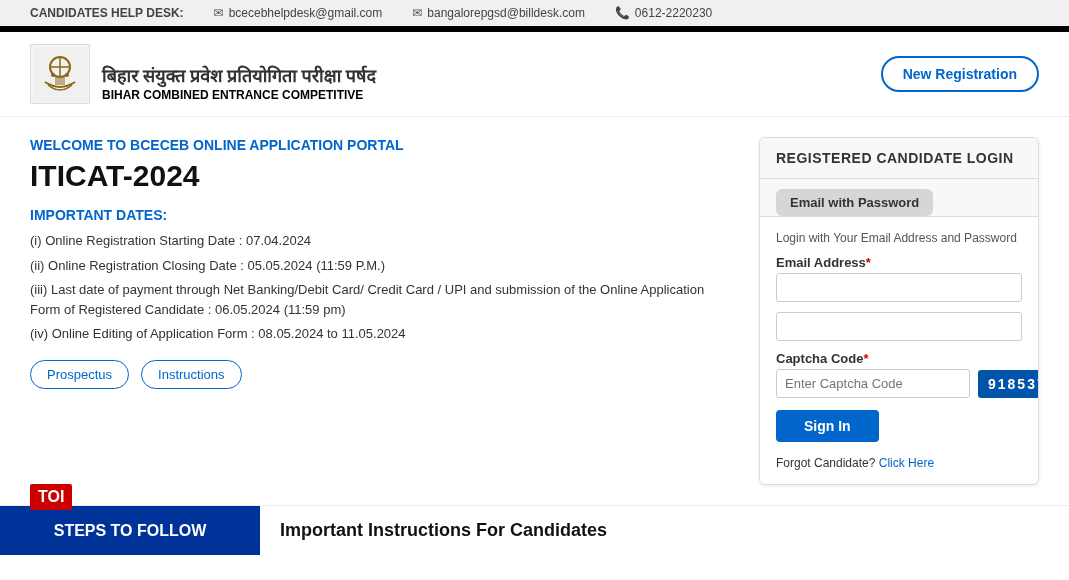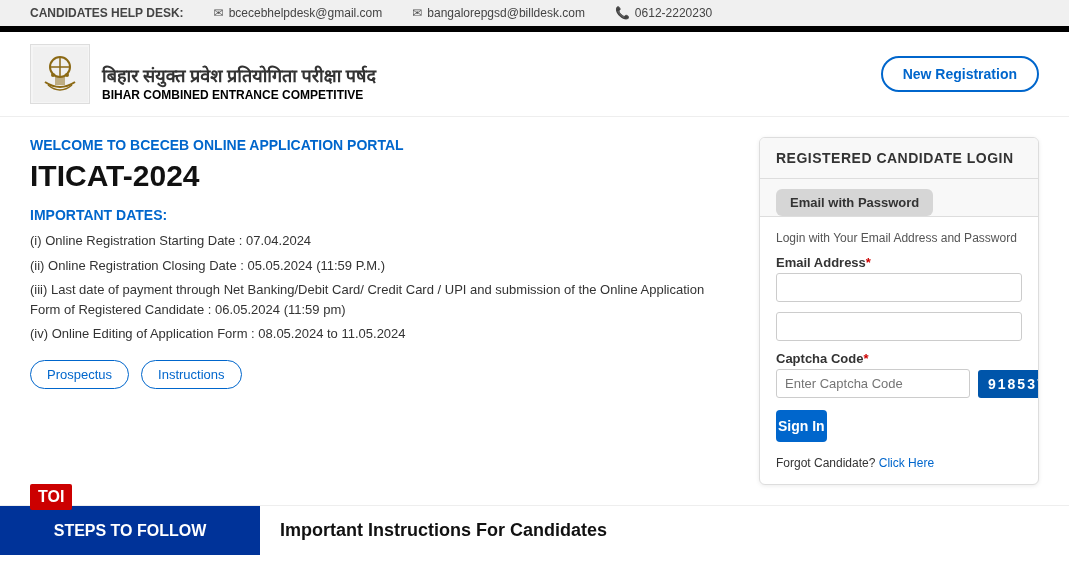--- a/index.html
+++ b/index.html
@@ -145,21 +145,21 @@
       border: none;
       padding: 6px 8px;
       border-radius: 3px;
       cursor: pointer;
       font-size: 14px;
     }
     .signin-btn {
       background: #0066cc;
       color: #fff;
       border: none;
-      padding: 8px 2px;
+      padding: 8px 28px;
       border-radius: 4px;
       font-size: 14px;
       font-weight: 600;
       cursor: pointer;
       margin-bottom: 10px;
     }
     .forgot-pwd { font-size: 12px; color: #333; margin-top: 4px; }
     .forgot-link { color: #0066cc; cursor: pointer; text-decoration: none; }
 
     

